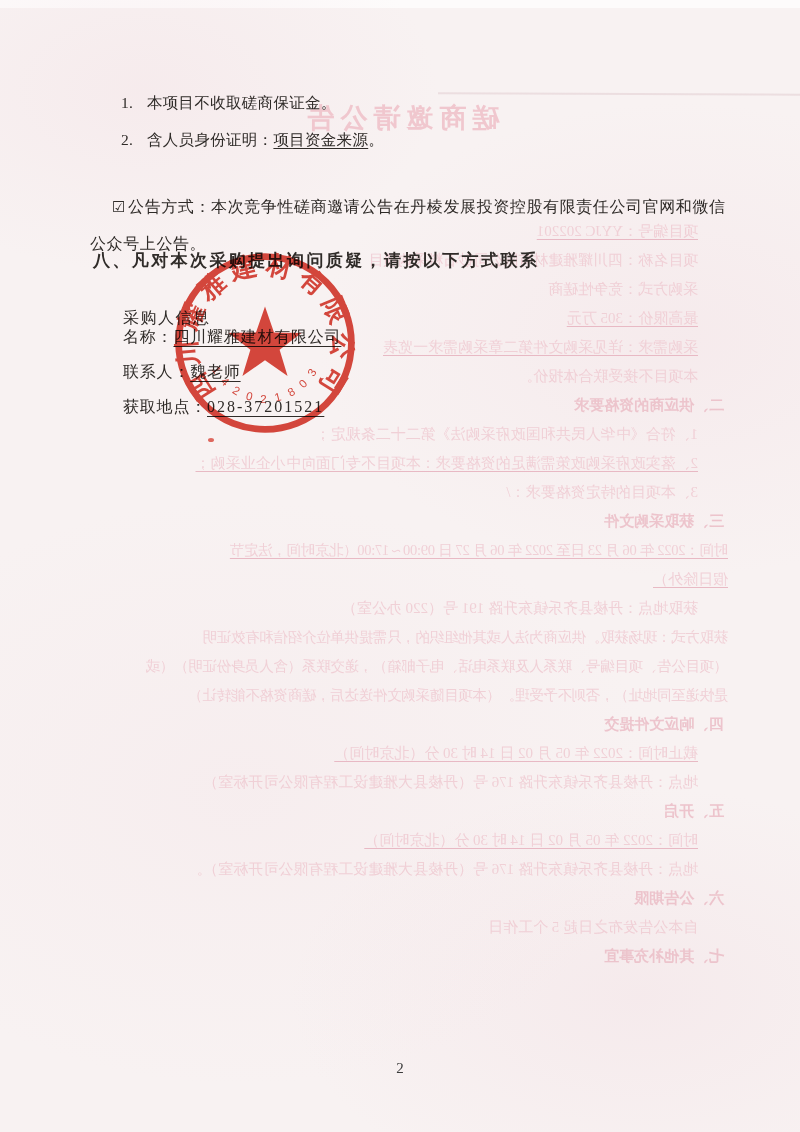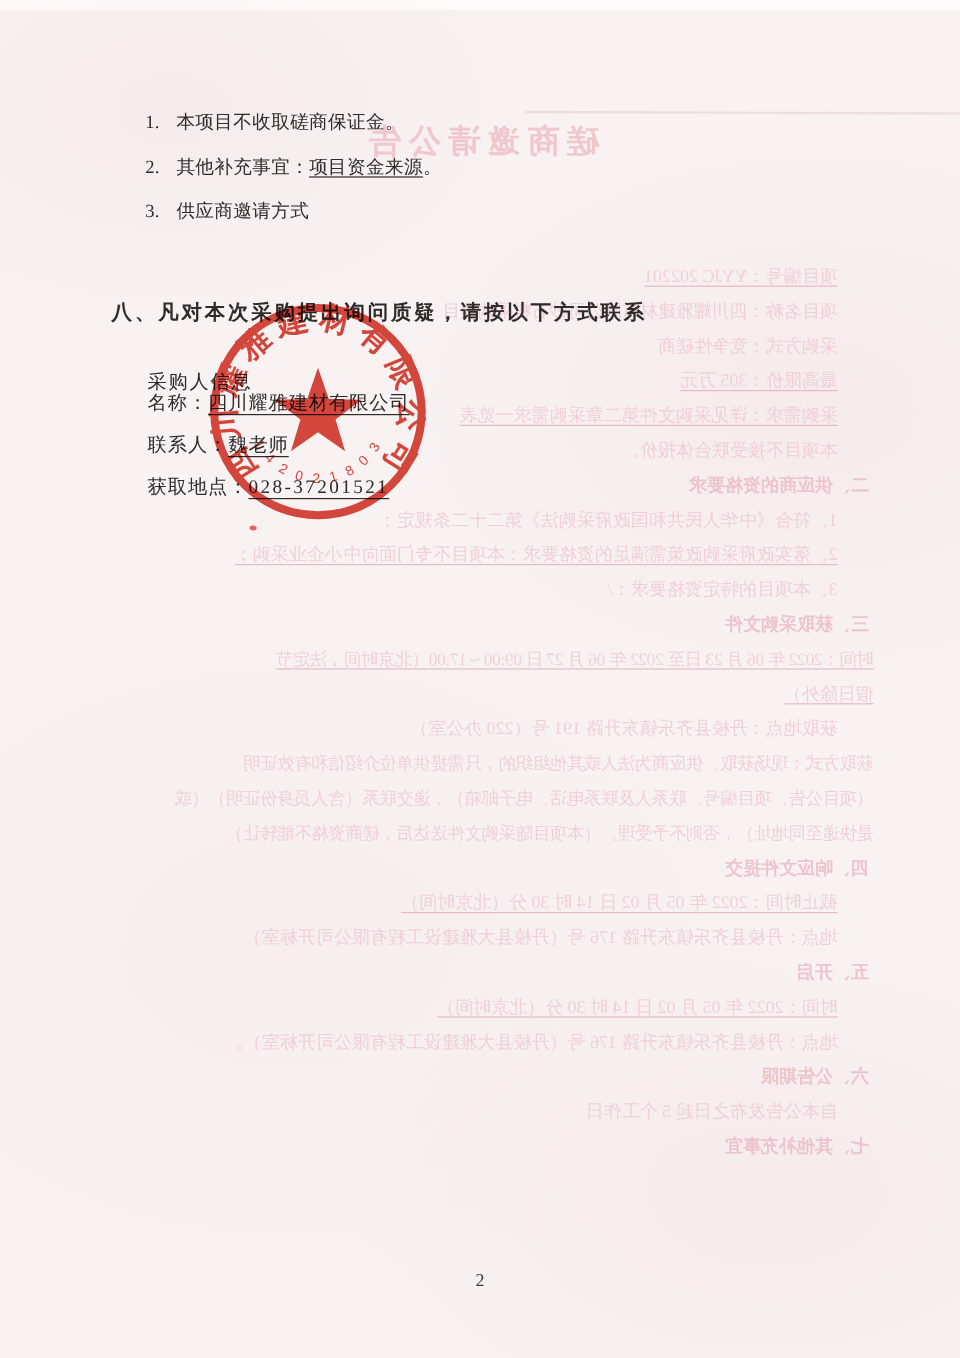--- a/index.html
+++ b/index.html
@@ -109,27 +109,30 @@
 
   <div class="streak"></div>
 
   <div class="front">
 
     <div class="list">
       <div class="list-item">
         <span class="num">1.</span><span>本项目不收取磋商保证金。</span>
       </div>
       <div class="list-item">
-        <span class="num">2.</span><span>其他补充事宜：</span><span class="ul">项目资金来源</span><span>。</span>
-      </div>
-      <div class="list-item">
-        <span class="num">3.</span><span>供应商邀请方式</span>
+        <span class="num">2.</span><span>含人员身份证明：</span><span class="ul">项目资金来源</span><span>。</span>
       </div>
     </div>
 
+    <div class="notice">
+      <div class="l1">
+        <span class="cb">☑</span><span>公告方式：本次竞争性磋商邀请公告在丹棱发展投资控股有限责任公司官网和微信</span>
+      </div>
+      <div class="l2">公众号上公告。</div>
+    </div>
 
     <div class="heading8">八、凡对本次采购提出询问质疑，请按以下方式联系</div>
 
     <div class="purchaser">采购人信息</div>
 
     <div class="fields">
       <div class="field-row">
         <span>名称：</span><span class="val">四川耀雅建材有限公司</span>
       </div>
       <div class="field-row">

